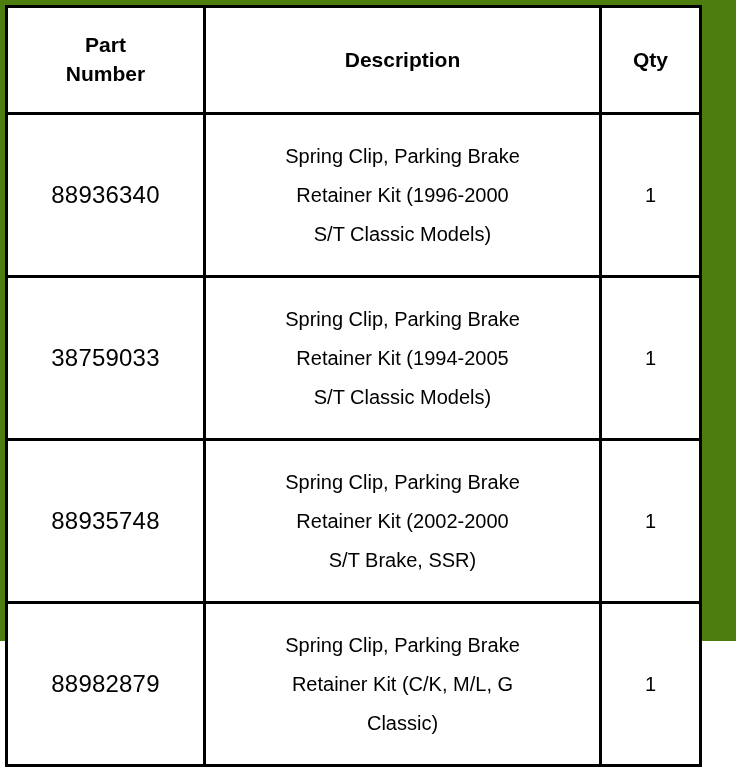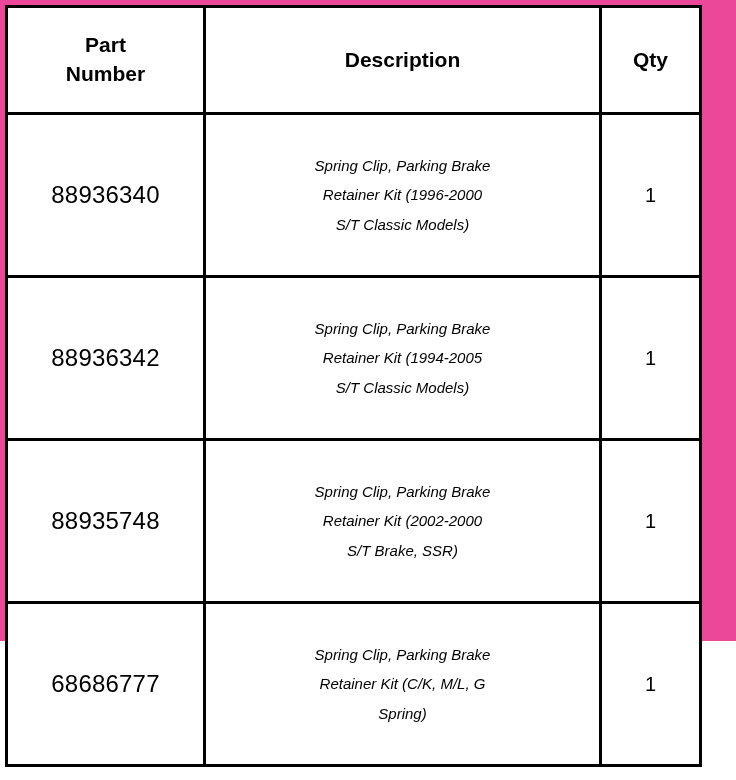--- a/index.html
+++ b/index.html
@@ -11,21 +11,21 @@
     width: 736px;
     height: 780px;
     font-family: "Liberation Sans", sans-serif;
     color: #000000;
     overflow: hidden;
   }
   .sheet {
     position: relative;
     width: 736px;
     height: 641px;
-    background: #ec4899;
+    background: #4d7c0f;
   }
   table.parts-table {
     position: absolute;
     left: 5px;
     top: 5px;
     width: 694px;
     border-collapse: collapse;
     table-layout: fixed;
     background: #ffffff;
   }
@@ -53,24 +53,23 @@
     font-size: 20px;
     font-weight: normal;
     line-height: 1.0;
   }
   tbody tr { height: 163px; }
   td.part-cell {
     font-size: 24px;
     letter-spacing: 0.2px;
   }
   td.desc-cell {
-    font-size: 15px;
+    font-size: 20px;
     line-height: 1.95;
     padding: 4px 10px;
-    font-style: italic;
   }
   td.desc-cell .desc-line {
     display: block;
     white-space: nowrap;
   }
   td.qty-cell {
     font-size: 20px;
   }
 </style>
 </head>
@@ -97,41 +96,41 @@
       <tr>
         <td class="part-cell">88936340</td>
         <td class="desc-cell">
           <span class="desc-line">Spring Clip, Parking Brake</span>
           <span class="desc-line">Retainer Kit (1996-2000</span>
           <span class="desc-line">S/T Classic Models)</span>
         </td>
         <td class="qty-cell">1</td>
       </tr>
       <tr>
-        <td class="part-cell">88936342</td>
+        <td class="part-cell">38759033</td>
         <td class="desc-cell">
           <span class="desc-line">Spring Clip, Parking Brake</span>
           <span class="desc-line">Retainer Kit (1994-2005</span>
           <span class="desc-line">S/T Classic Models)</span>
         </td>
         <td class="qty-cell">1</td>
       </tr>
       <tr>
         <td class="part-cell">88935748</td>
         <td class="desc-cell">
           <span class="desc-line">Spring Clip, Parking Brake</span>
           <span class="desc-line">Retainer Kit (2002-2000</span>
           <span class="desc-line">S/T Brake, SSR)</span>
         </td>
         <td class="qty-cell">1</td>
       </tr>
       <tr>
-        <td class="part-cell">68686777</td>
+        <td class="part-cell">88982879</td>
         <td class="desc-cell">
           <span class="desc-line">Spring Clip, Parking Brake</span>
           <span class="desc-line">Retainer Kit (C/K, M/L, G</span>
-          <span class="desc-line">Spring)</span>
+          <span class="desc-line">Classic)</span>
         </td>
         <td class="qty-cell">1</td>
       </tr>
     </tbody>
   </table>
 </div>
 
 </body></html>

